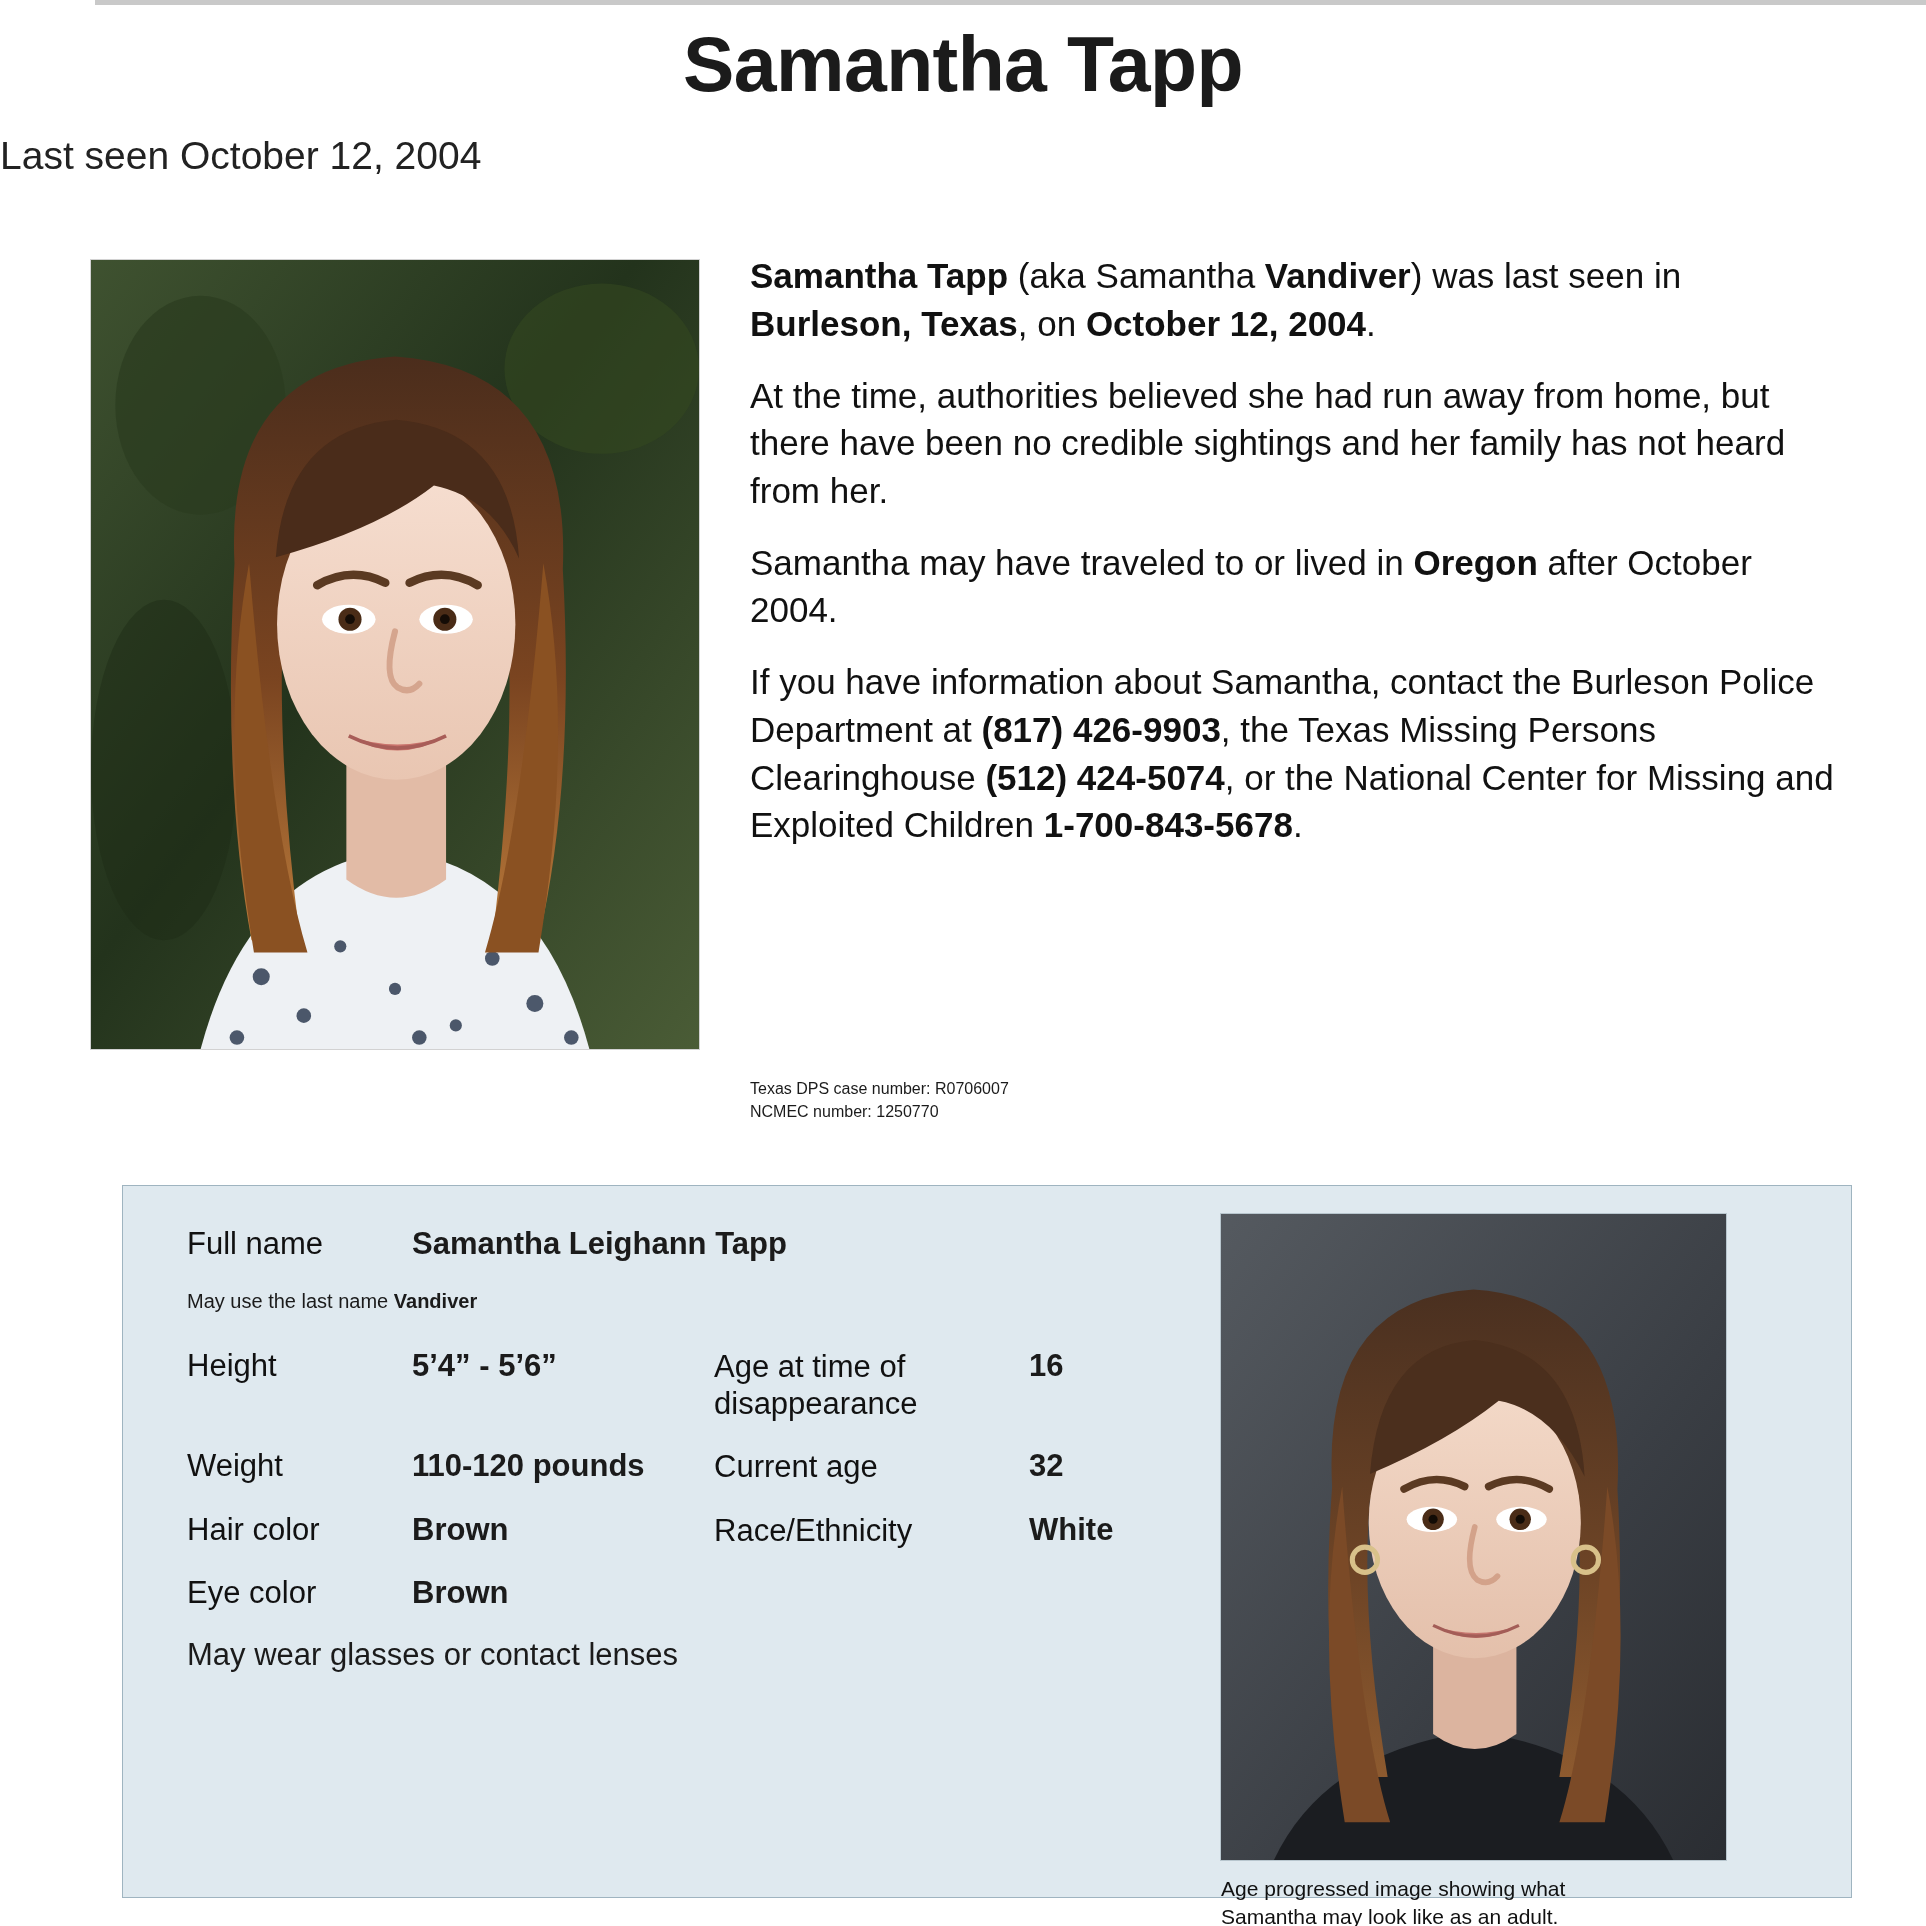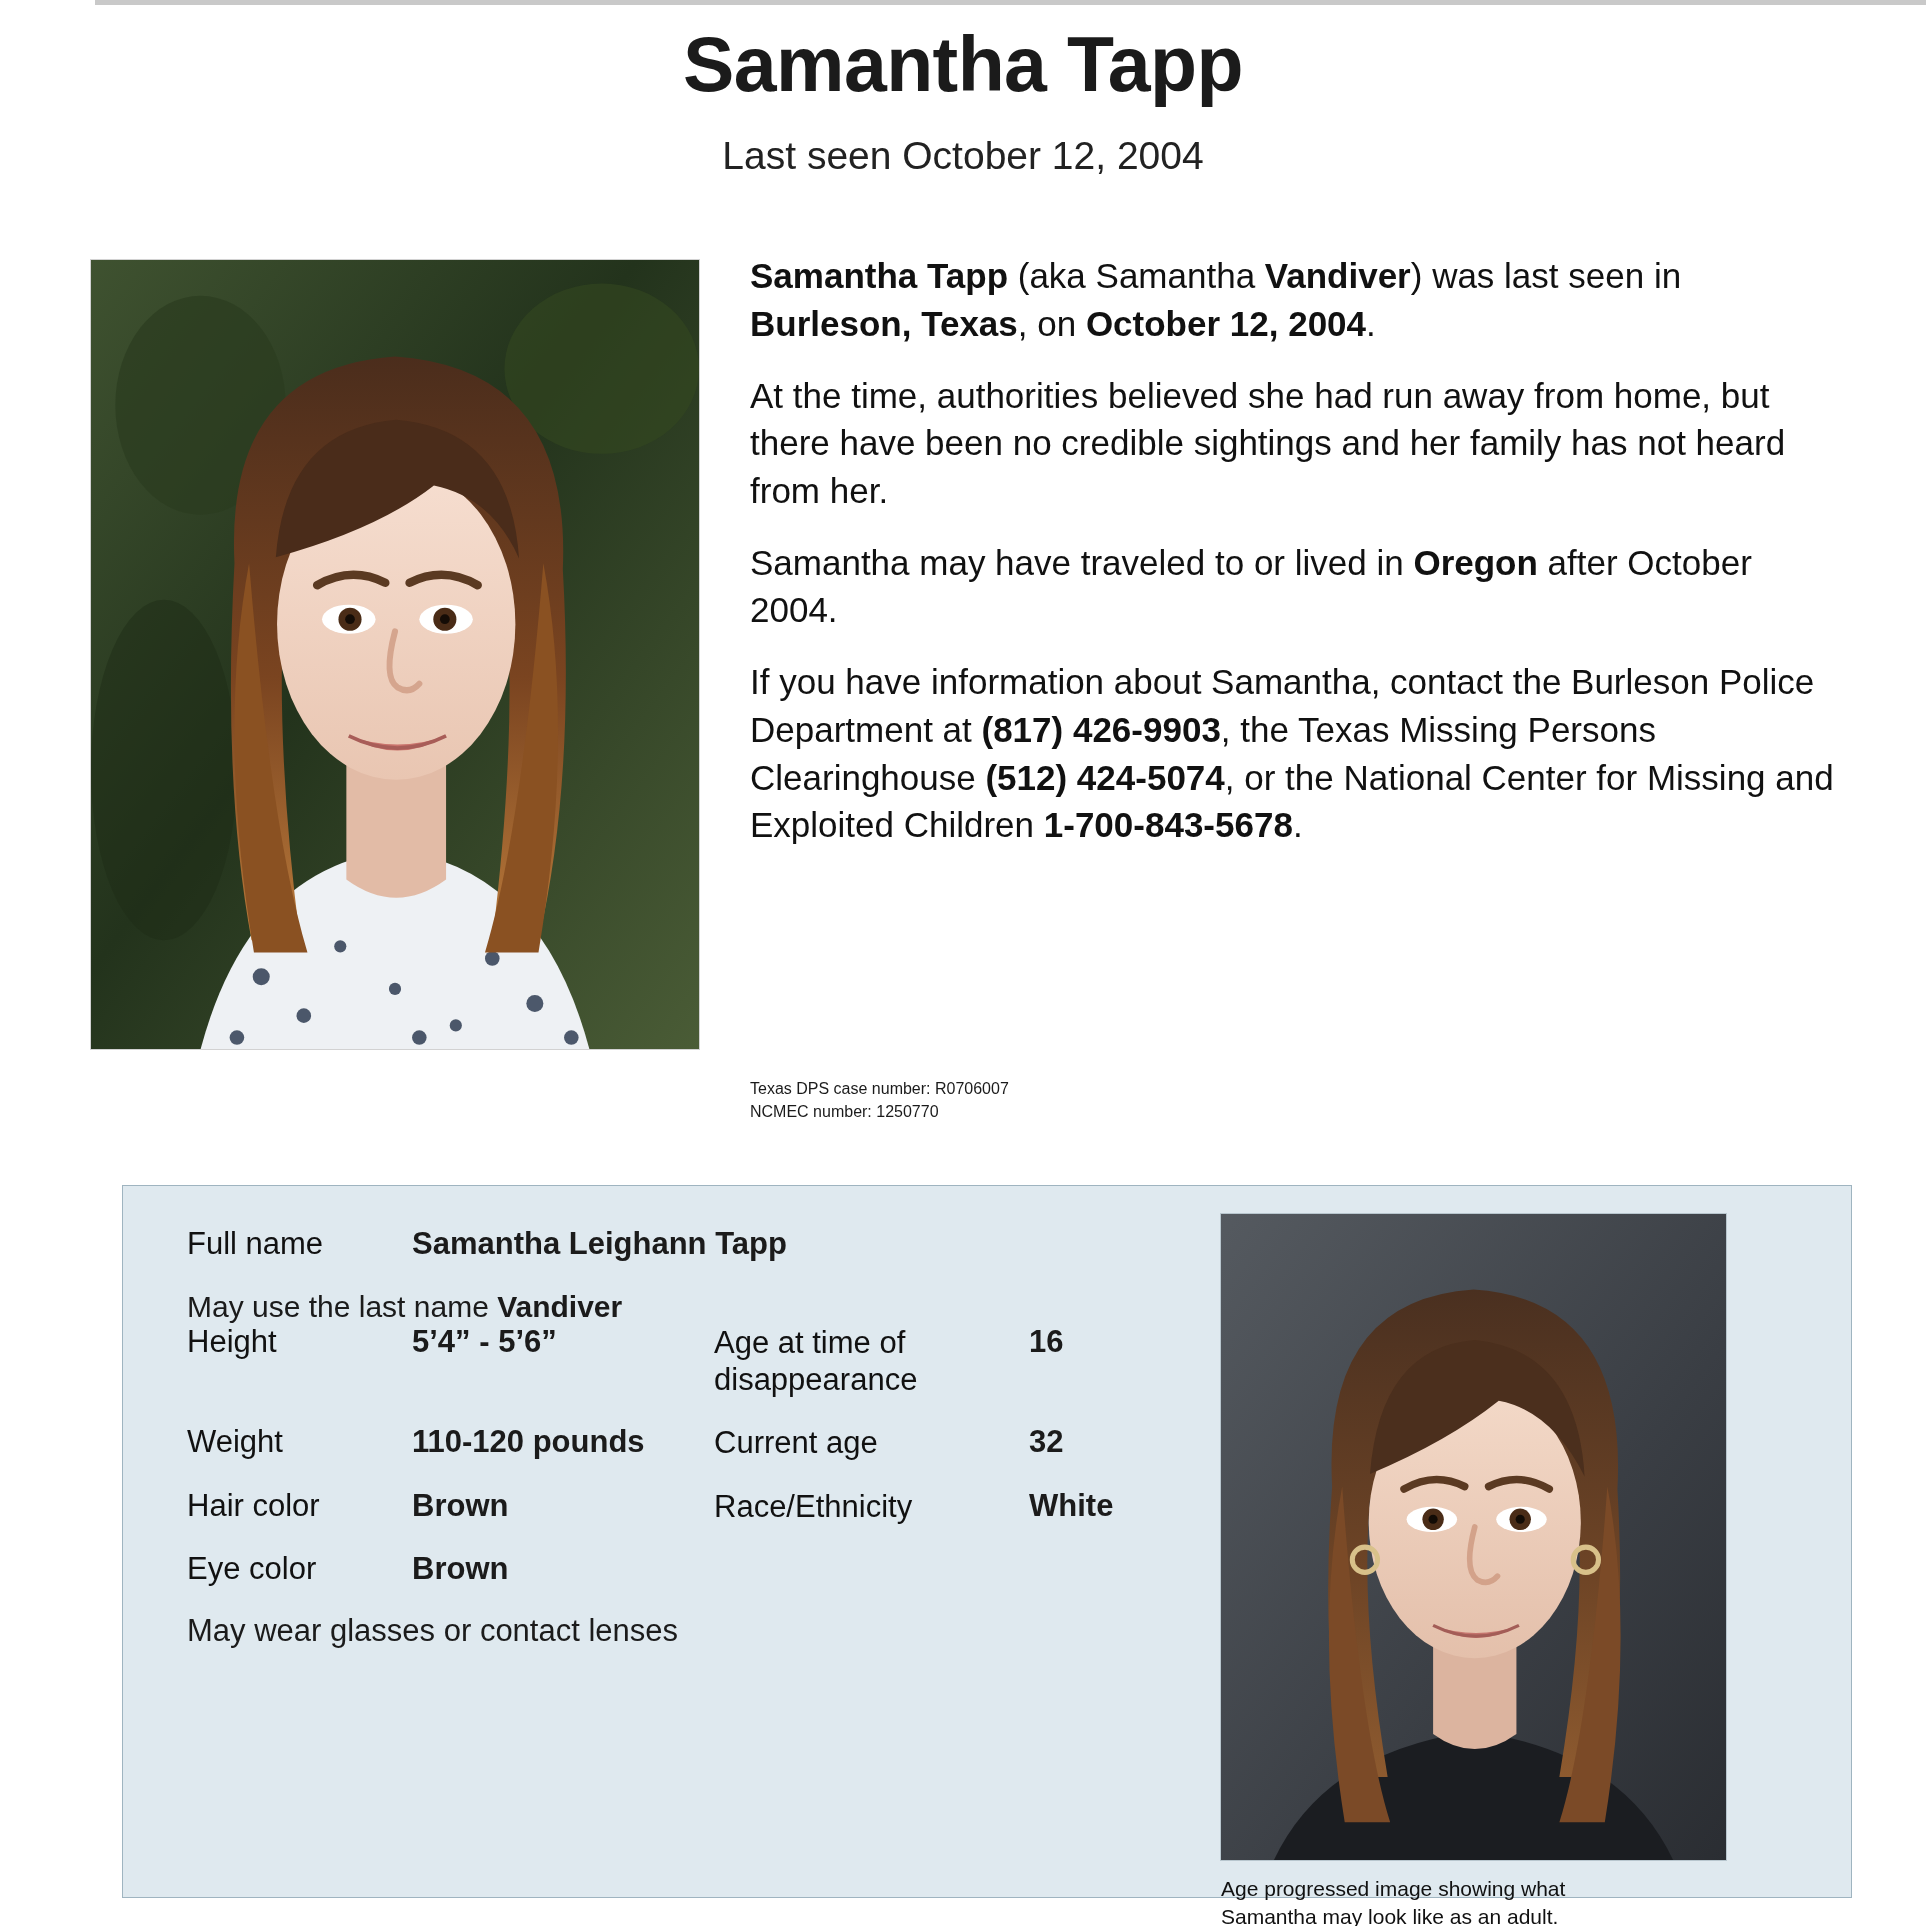--- a/index.html
+++ b/index.html
@@ -37,21 +37,21 @@
     font-size: 77px;
     font-weight: bold;
     letter-spacing: -0.6px;
     line-height: 1.05;
   }
   .subtitle {
     position: absolute;
     top: 134px;
     left: 0;
     width: 1926px;
-    text-align: center;
+    text-align: left;
     font-size: 39px;
     font-weight: normal;
     color: #222;
   }
   
   .photo-main {
     position: absolute;
     top: 259px;
     left: 90px;
     width: 610px;
@@ -106,21 +106,22 @@
   }
   .row-name {
     display: flex;
     align-items: baseline;
     font-size: 31px;
     margin-bottom: 28px;
   }
   .row-name .lbl { width: 225px; color: #111; }
   .row-name .val { font-weight: bold; }
   .row-alias {
-    font-size: 30px;
+    font-size: 20px;
+    margin-bottom: 35px;
   }
   .row-alias b { font-weight: bold; }
 
   .grid {
     width: 1027px;
   }
   .grid-row {
     display: flex;
     align-items: flex-start;
     margin-bottom: 26px;

